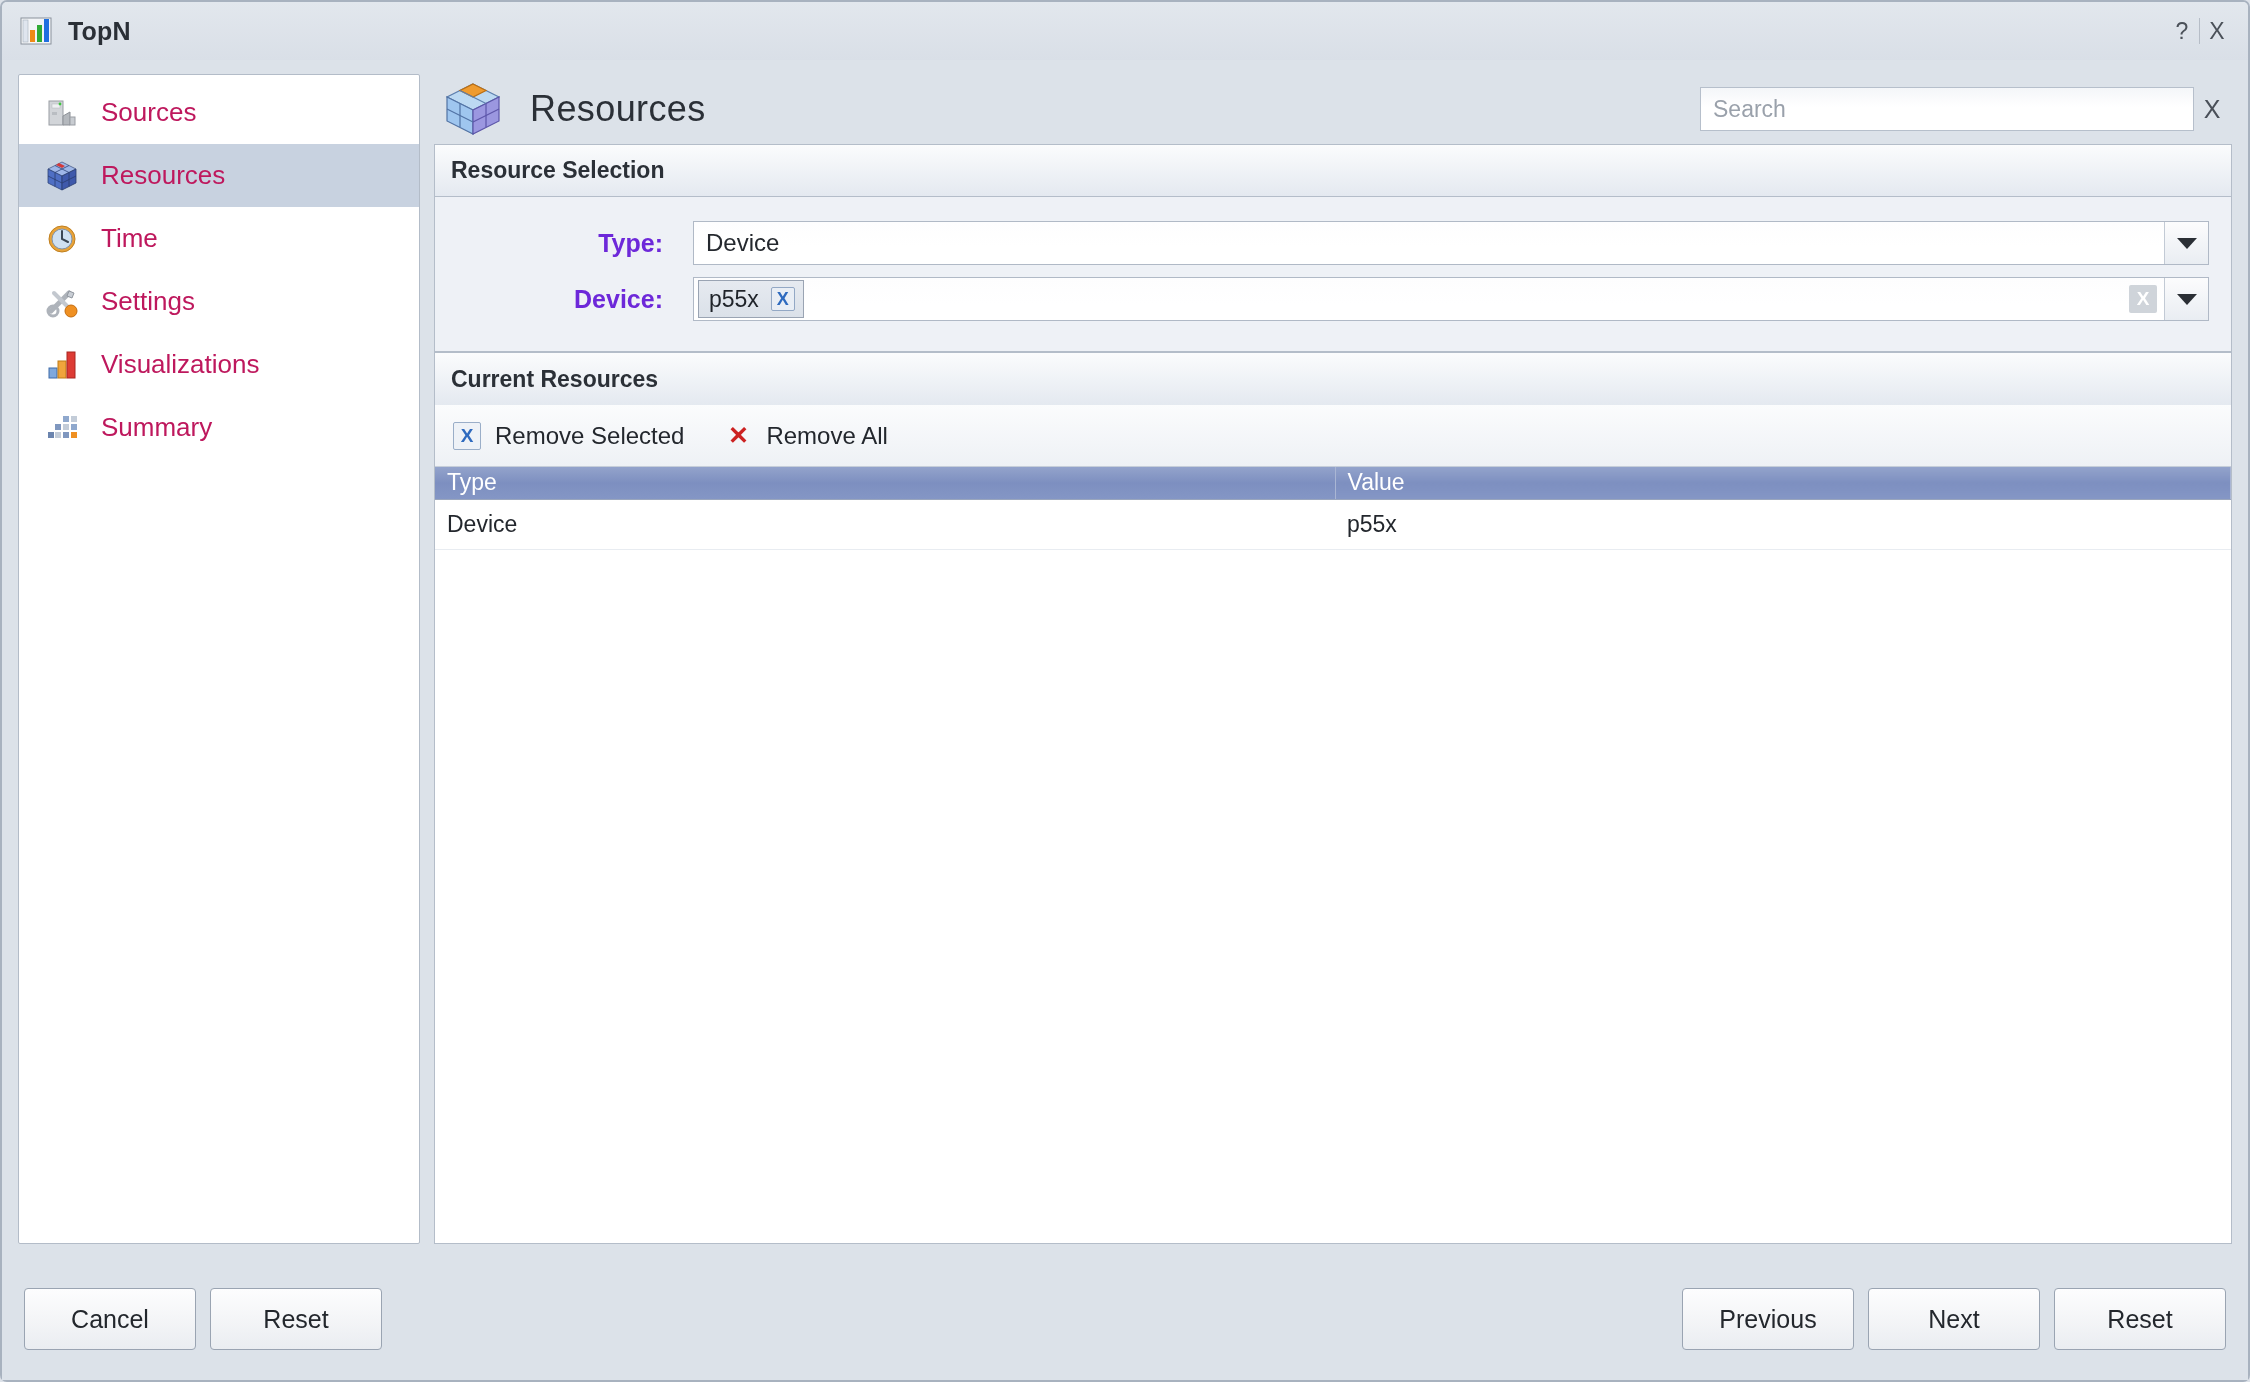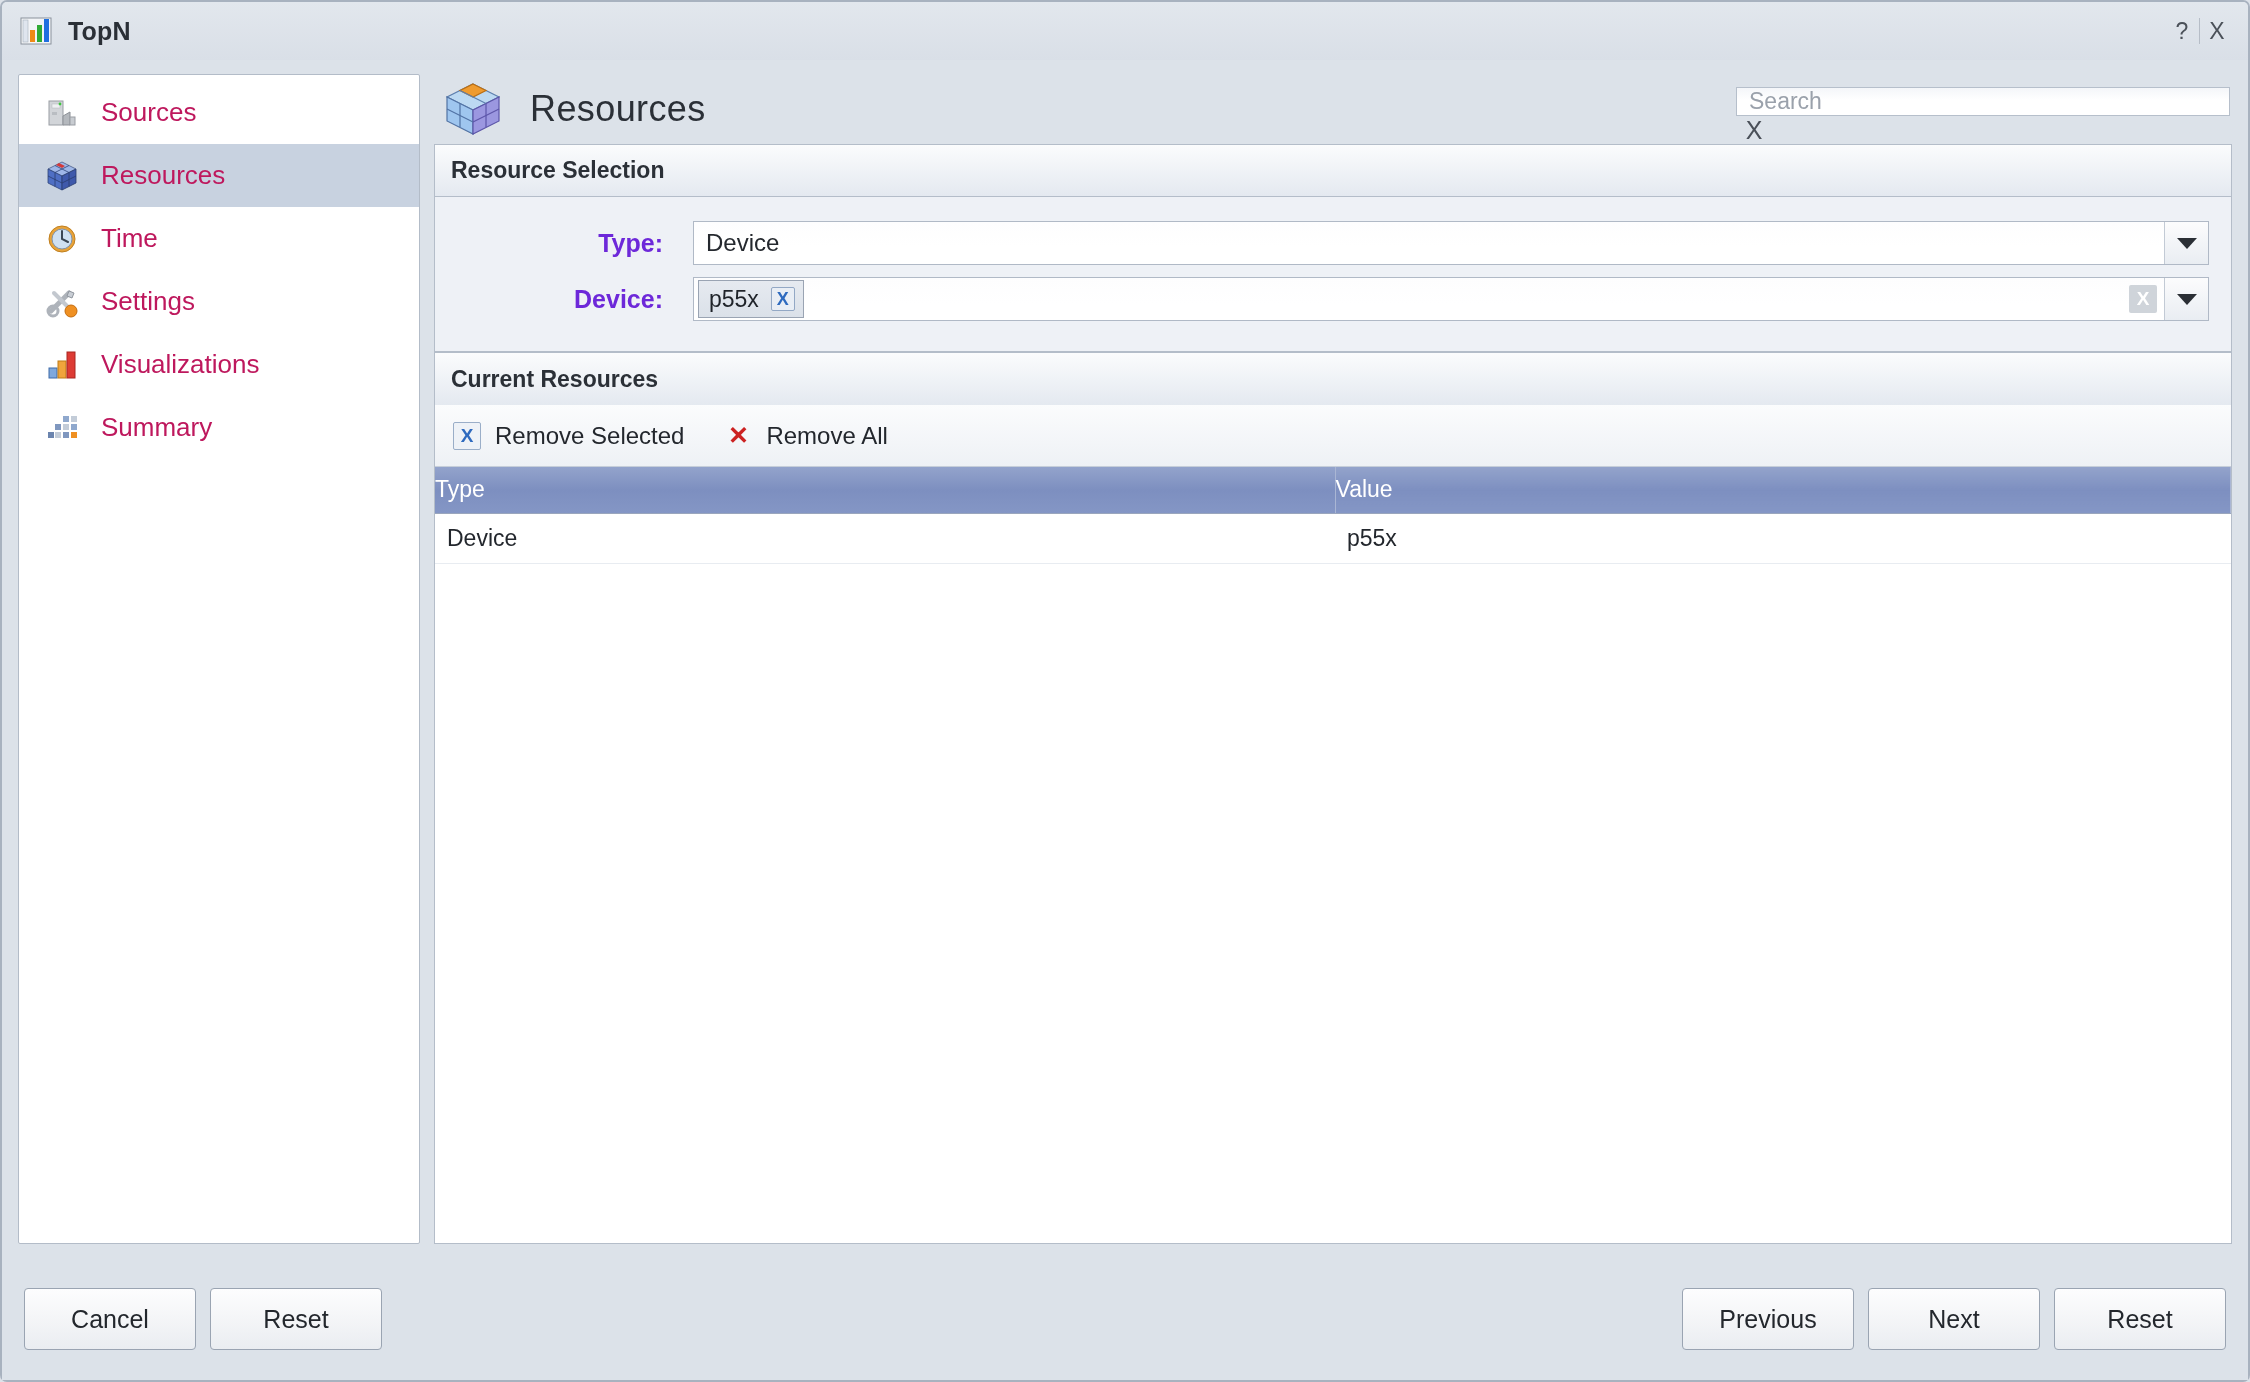--- a/index.html
+++ b/index.html
@@ -72,21 +72,21 @@
   }
   .content-header {
     height: 70px;
     display: flex;
     align-items: center;
     flex: none;
   }
   .page-icon { width: 62px; height: 58px; margin: 0 26px 0 8px; flex: none; }
   .page-title { font-size: 36px; color: #2b3037; letter-spacing: .4px; }
   .header-spacer { flex: 1; }
-  .search-wrap { display: flex; align-items: stretch; height: 44px; margin-right: 2px; flex-direction: column; }
+  .search-wrap { display: flex; align-items: stretch; height: 44px; margin-right: 2px; }
   .search-input {
     width: 494px;
     border: 1px solid #b6bfcb;
     background: linear-gradient(to bottom, #f4f6f9 0%, #ffffff 45%);
     font-size: 23px;
     color: #30353c;
     padding: 0 12px;
     font-family: "Liberation Sans", sans-serif;
   }
   .search-input::placeholder { color: #9aa1ab; }
@@ -212,26 +212,27 @@
     font-size: 19px; font-weight: bold; color: #2f6bbf;
     background: #eef2f7; border: 1px solid #9aaec8; border-radius: 2px;
   }
   .tool-icon-red {
     width: 28px; height: 28px; margin-right: 14px;
     display: flex; align-items: center; justify-content: center;
     font-size: 25px; font-weight: bold; color: #cc2222;
   }
   .tbl { width: 100%; border-collapse: collapse; table-layout: fixed; }
   .tbl thead th {
-    height: 46px;
+    height: 32px;
     background: linear-gradient(to bottom, #93a3cb 0%, #7d8fc0 50%, #8496c5 100%);
     color: #ffffff;
     font-size: 23px;
     font-weight: normal;
     text-align: left;
+    padding-left: 12px;
     border-right: 1px solid #aab6d4;
     border-bottom: 1px solid #9aa6bd;
   }
   .tbl tbody td {
     height: 50px;
     font-size: 23px;
     color: #23272d;
     padding-left: 12px;
     background: #ffffff;
     border-bottom: 1px solid #e8ecf1;

